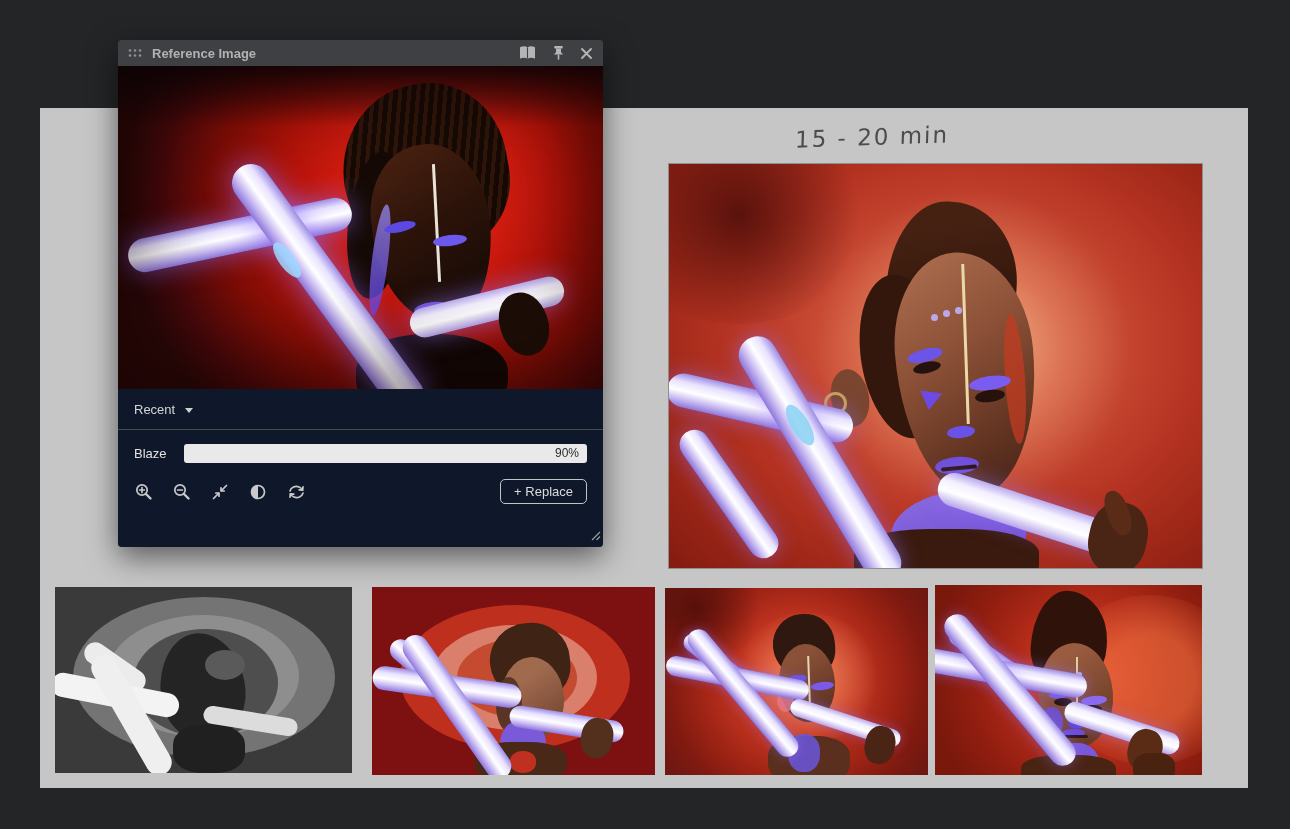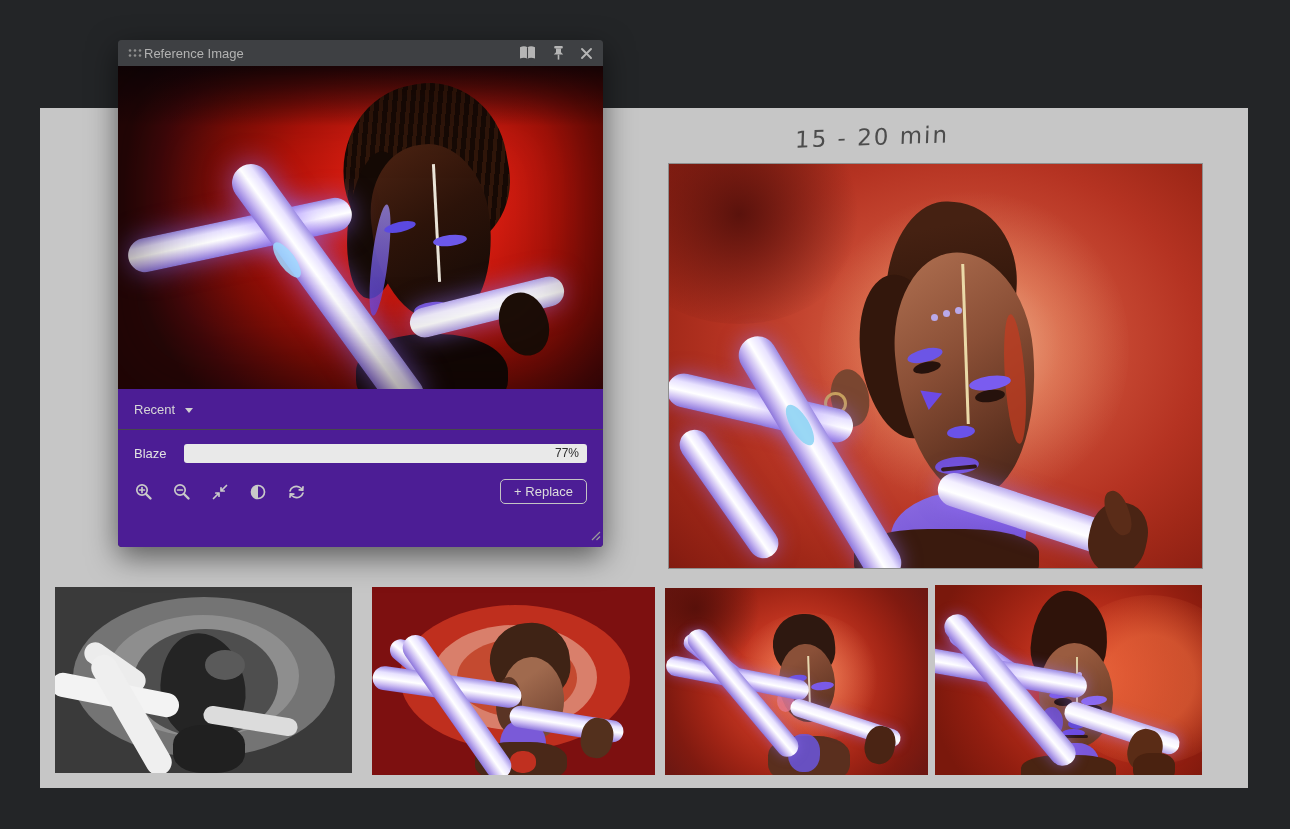--- a/index.html
+++ b/index.html
@@ -16,24 +16,24 @@
   .tube{position:absolute;border-radius:20px;
     background:linear-gradient(180deg,#9d8ce4 0%,#e8e2ff 26%,#ffffff 52%,#cbbcf2 76%,#8d76dc 100%);
     box-shadow:0 0 20px rgba(150,115,255,.5);}
   .tube.bright{background:linear-gradient(180deg,#b9aaee 0%,#f4f0ff 30%,#ffffff 60%,#b6a4ea 100%);}
   .tube.plain{background:linear-gradient(180deg,#d8d8d8,#f4f4f4 45%,#e6e6e6);box-shadow:none;}
   
   .panel{position:absolute;left:118px;top:40px;width:485px;height:507px;border-radius:4px;
     box-shadow:0 10px 30px rgba(0,0,0,.55);background:#333537;}
   .panel-header{height:26px;background:#3e4043;border-radius:4px 4px 0 0;display:flex;
     align-items:center;padding:0 10px;box-sizing:border-box;}
-  .panel-title{font-size:13px;font-weight:normal;color:#b2b2b2;margin-left:2px;flex:1;}
+  .panel-title{font-size:13px;font-weight:bold;color:#b2b2b2;margin-left:10px;flex:1;}
   .hdr-ic{display:flex;align-items:center;margin-left:14px;cursor:pointer;}
   .photo{position:relative;width:485px;height:323px;overflow:hidden;background:#1a0606;}
-  .panel-bottom{position:relative;height:158px;background:#4c1d95;border-radius:0 0 4px 4px;}
+  .panel-bottom{position:relative;height:158px;background:#0f172a;border-radius:0 0 4px 4px;}
   .source-row{height:40px;display:flex;align-items:center;padding:0 16px;border-bottom:1px solid #47494b;}
   .source-label{font-size:13px;color:#d6d6d6;}
   .caret{width:0;height:0;border-left:4px solid transparent;border-right:4px solid transparent;
     border-top:5px solid #cfcfcf;margin-left:10px;margin-top:2px;}
   .zoom-row{display:flex;align-items:center;padding:14px 16px 0 16px;}
   .zoom-label{font-size:13px;color:#e2e2e2;width:50px;}
   .slider{flex:1;height:19px;background:#e9e9e9;border-radius:3px;position:relative;}
   .slider-val{position:absolute;right:8px;top:0;line-height:19px;font-size:12px;color:#2c2c2c;}
   .tools-row{display:flex;align-items:center;padding:16px 16px 0 16px;}
   .tool-btn{margin-right:18px;display:flex;align-items:center;cursor:pointer;}
@@ -285,21 +285,21 @@
     </div>
 
     <div class="panel-bottom">
       <div class="source-row">
         <span class="source-label">Recent</span>
         <span class="caret"></span>
       </div>
       <div class="zoom-row">
         <span class="zoom-label">Blaze</span>
         <div class="slider">
-          <span class="slider-val">77%</span>
+          <span class="slider-val">90%</span>
         </div>
       </div>
       <div class="tools-row">
         <span class="tool-btn">
           <svg width="20" height="20" viewBox="0 0 20 20" fill="none" stroke="#c9c9c9" stroke-width="1.7" stroke-linecap="round">
             <circle cx="8" cy="8" r="5.2"></circle>
               <path d="M12 12 L16.5 16.5" stroke-width="2.4"></path>
             <path d="M5.6 8 H10.4 M8 5.6 V10.4"></path>
           </svg>
         </span>

